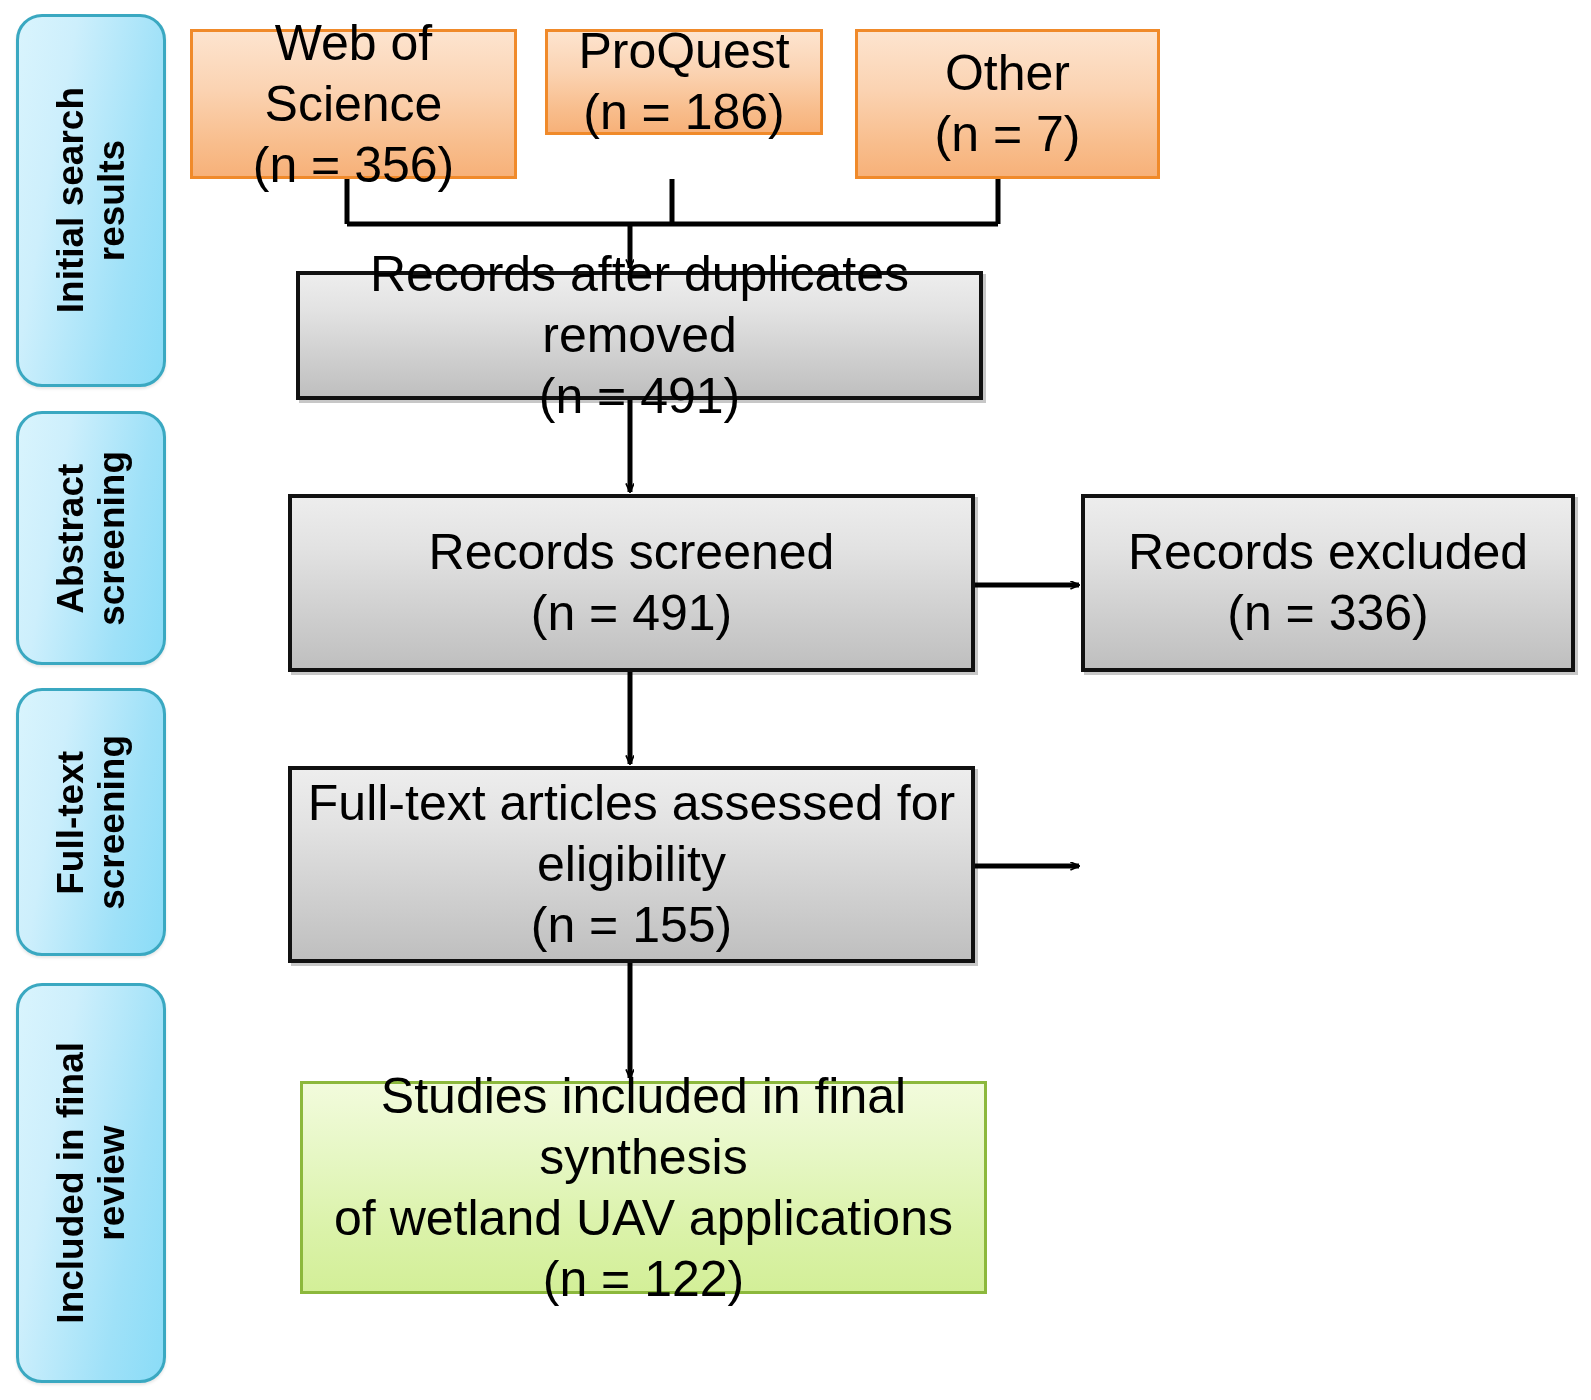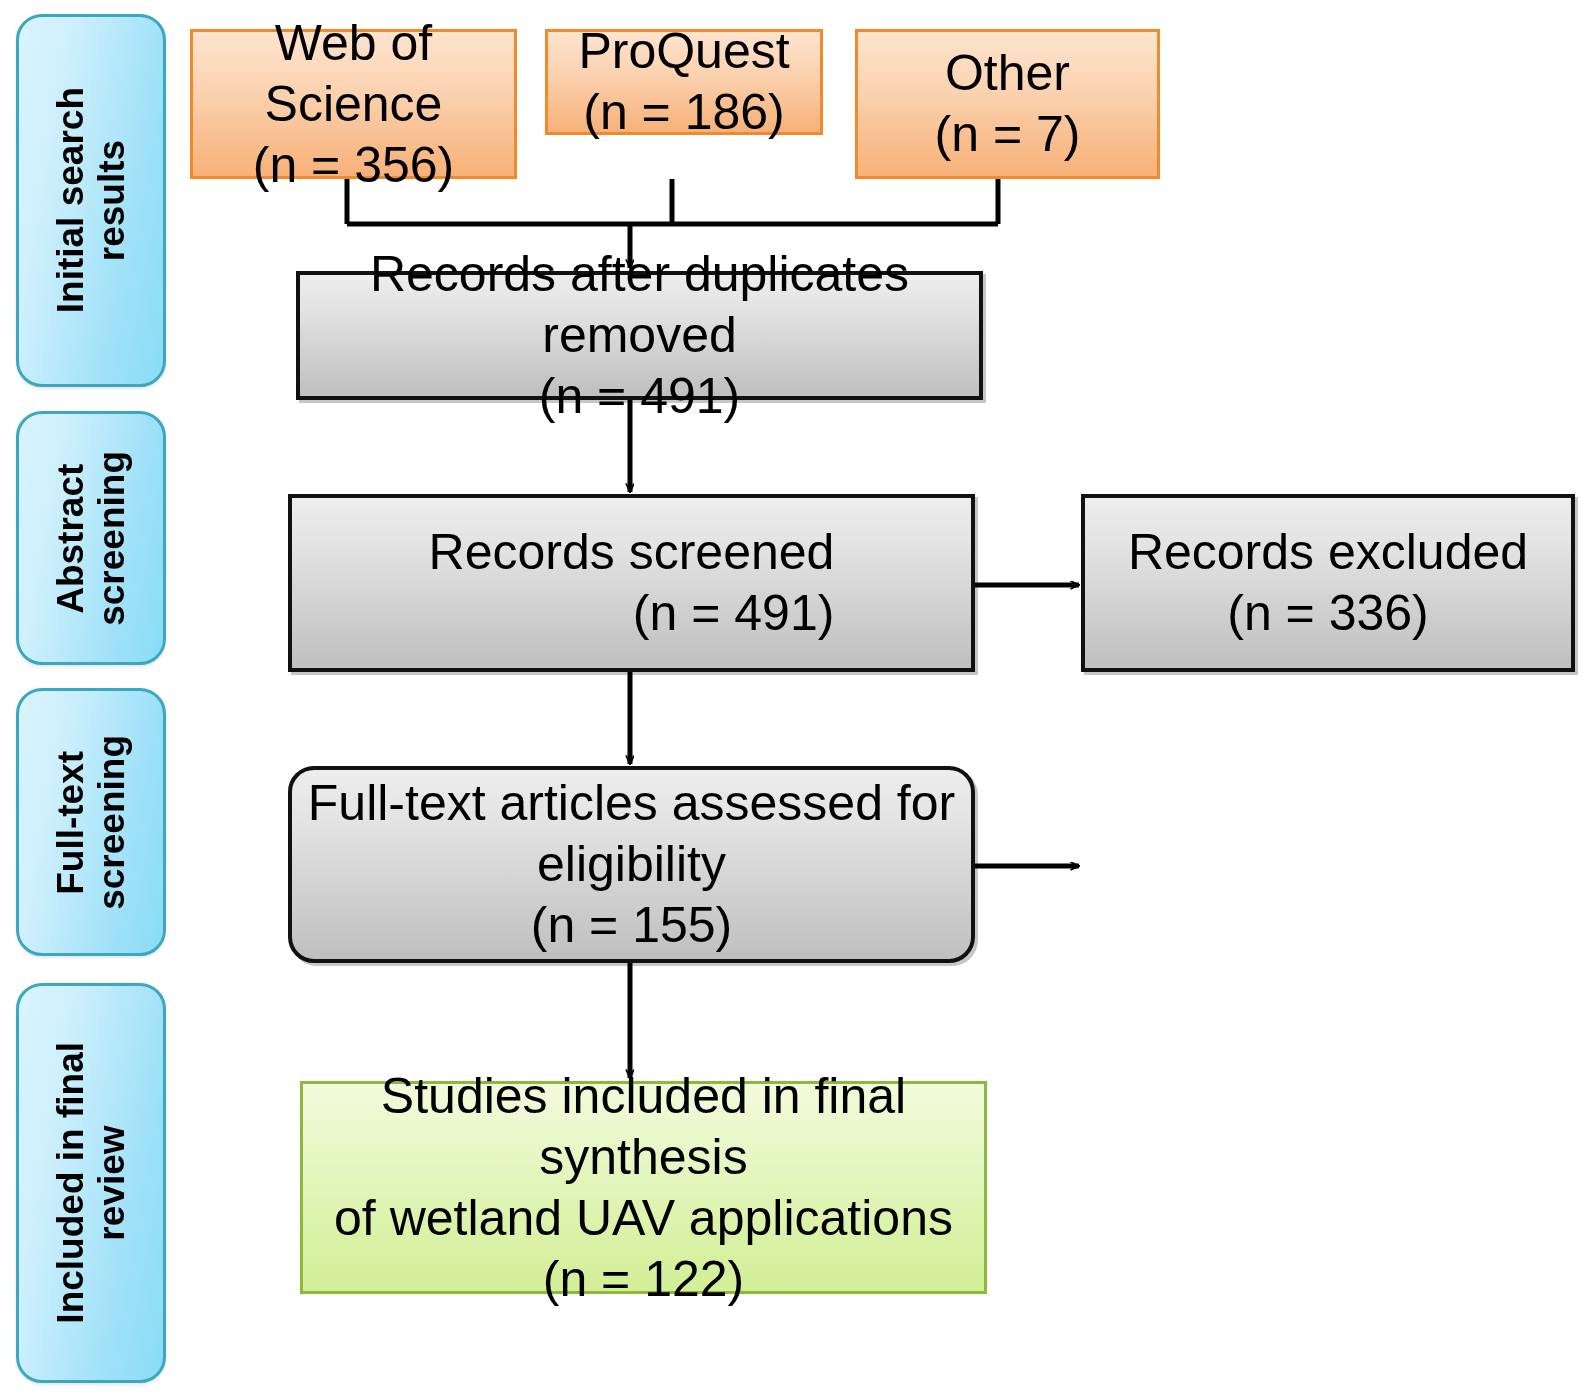--- a/index.html
+++ b/index.html
@@ -156,31 +156,31 @@
   <div class="flow-box box-orange" style="left:855px; top:29px; width:305px; height:150px;">
     <span>Other
 (n = 7)</span>
   </div>
 
   <div class="flow-box box-grey" style="left:296px; top:271px; width:687px; height:129px;">
     <span>Records after duplicates removed
 (n =  491)</span>
   </div>
 
-  <div class="flow-box box-grey" style="left:288px; top:494px; width:687px; height:178px;text-align:right;">
+  <div class="flow-box box-grey" style="left:288px; top:494px; width:687px; height:178px;">
     <span>Records screened
 (n = 491)</span>
   </div>
 
   <div class="flow-box box-grey" style="left:1081px; top:494px; width:494px; height:178px;">
     <span>Records excluded
 (n = 336)</span>
   </div>
 
-  <div class="flow-box box-grey" style="left:288px; top:766px; width:687px; height:197px;border-radius:26px;">
+  <div class="flow-box box-grey" style="left:288px; top:766px; width:687px; height:197px;">
     <span>Full-text articles assessed for
 eligibility
 (n = 155)</span>
   </div>
 
 
   <div class="flow-box box-green" style="left:300px; top:1081px; width:687px; height:213px;">
     <span>Studies included in final synthesis
 of wetland UAV applications
 (n =  122)</span>

